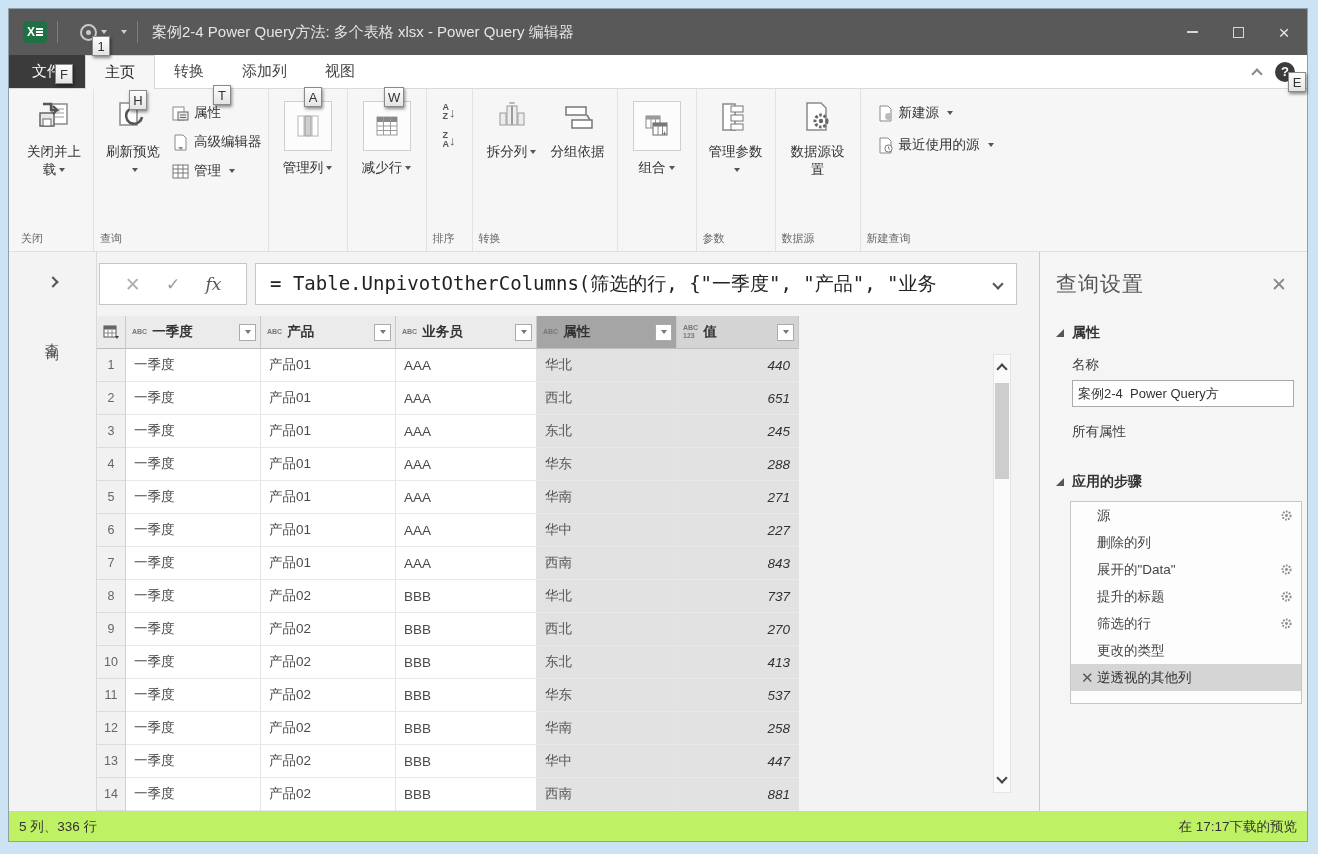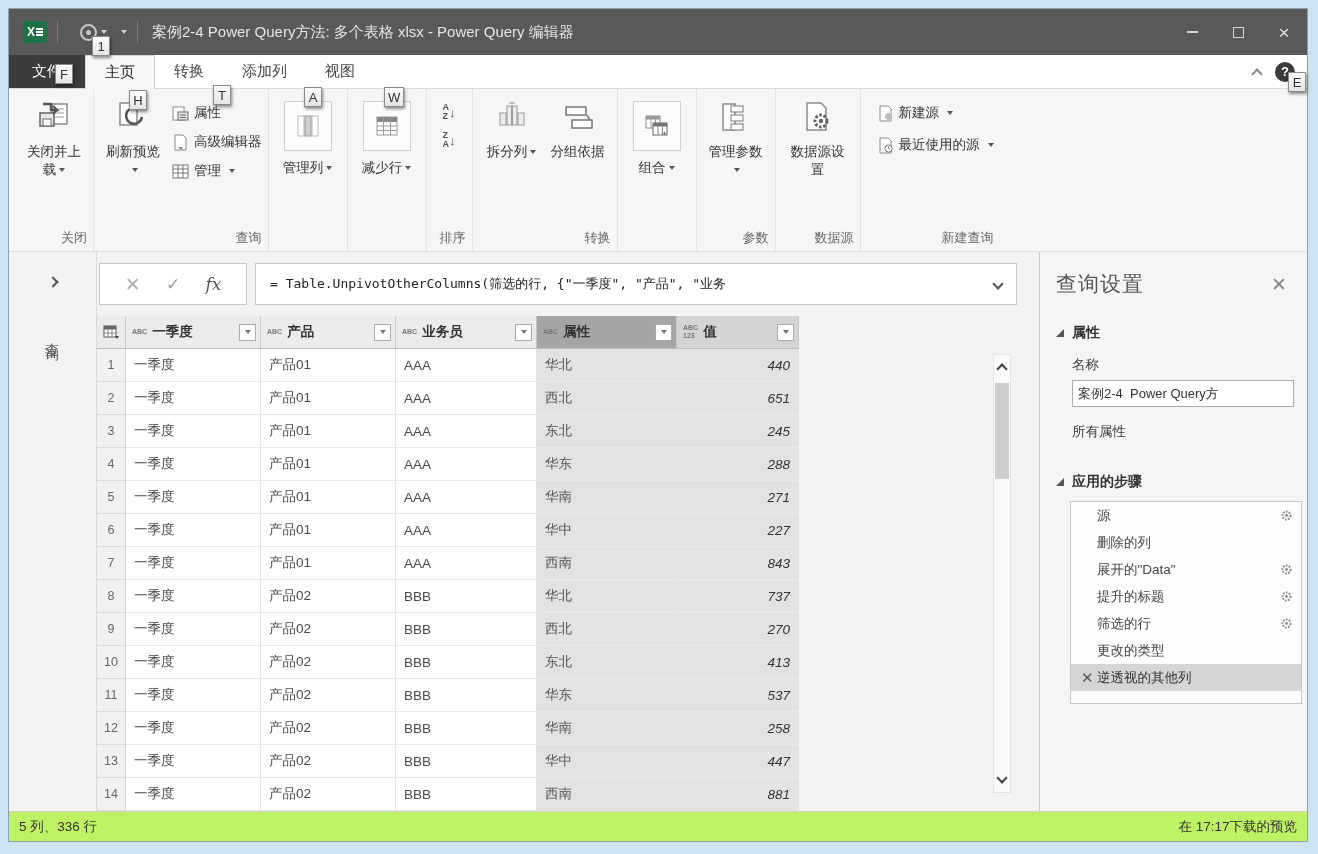--- a/index.html
+++ b/index.html
@@ -37,21 +37,21 @@
   .chev.right { transform:rotate(-45deg); }
   .help-circle { width:20px; height:20px; border-radius:50%; background:#3c3c3c; color:#fff; font-size:13px; font-weight:bold; display:flex; align-items:center; justify-content:center; }
 
   
   .keytip { position:absolute; min-width:18px; height:20px; padding:0 3px; background:linear-gradient(#fdfdfd,#e4e4e4); border:1px solid #8a8a8a; box-shadow:1px 2px 3px rgba(0,0,0,.45); font-size:13px; color:#333; display:flex; align-items:center; justify-content:center; z-index:50; }
 
   
   .ribbon { height:162px; background:#f6f6f6; display:flex; flex:0 0 auto; padding-left:6px; overflow:hidden; }
   .rgroup { display:flex; flex-direction:column; border-right:1px solid #e2e2e2; padding:6px 6px 0 6px; }
   .rg-content { flex:1; display:flex; align-items:flex-start; }
-  .rg-label { height:24px; text-align:right; color:#666; font-size:13px; line-height:22px; }
+  .rg-label { height:24px; text-align:left; color:#666; font-size:11px; line-height:22px; }
   .bigbtn { width:66px; display:flex; flex-direction:column; align-items:center; padding-top:6px; }
   .bigbtn .blabel { margin-top:8px; font-size:13.5px; color:#333; text-align:center; width:60px; line-height:1.3; word-break:break-all; }
   .dd { width:0; height:0; border-left:3.5px solid transparent; border-right:3.5px solid transparent; border-top:4px solid #555; display:inline-block; margin-left:3px; vertical-align:middle; }
   .boxicon { width:48px; height:50px; border:1px solid #cfcfcf; background:#fcfcfc; display:flex; align-items:center; justify-content:center; }
   .smallcol { display:flex; flex-direction:column; justify-content:flex-start; gap:9px; padding-top:8px; margin-left:6px; }
   .smallbtn { display:flex; align-items:center; gap:5px; font-size:13.5px; color:#333; white-space:nowrap; height:20px; }
   .sorticons { display:flex; flex-direction:column; gap:10px; padding:8px 10px 0 10px; font-size:11px; color:#555; font-weight:bold; }
   .sortglyph { display:flex; align-items:center; line-height:1; }
   .sortglyph .letters { display:flex; flex-direction:column; font-size:9px; }
   .icon16 { width:17px; height:17px; flex:0 0 auto; }
@@ -61,21 +61,21 @@
   .workarea { flex:1; display:flex; min-height:0; border-top:1px solid #e0e0e0; }
   .leftstrip { width:88px; background:#f3f3f3; border-right:1px solid #d9d9d9; display:flex; flex-direction:column; align-items:center; padding-top:26px; flex:0 0 auto; }
   .vlabel { margin-top:46px; writing-mode:vertical-rl; font-size:14px; color:#555; letter-spacing:4px; }
   .center { flex:1; display:flex; flex-direction:column; min-width:0; background:#f3f3f3; position:relative; }
   .formularow { height:64px; display:flex; align-items:center; padding:0 22px 0 2px; gap:8px; flex:0 0 auto; }
   .fbox { background:#fff; border:1px solid #c6c6c6; height:42px; display:flex; align-items:center; }
   .fbtns { width:148px; justify-content:space-around; padding:0 12px; flex:0 0 auto; }
   .fx-x { color:#b0b0b0; font-size:19px; }
   .fx-check { color:#9a9a9a; font-size:17px; }
   .fx-fx { font-family:"DejaVu Serif",serif; font-style:italic; font-size:17px; color:#555; }
-  .fml { flex:1; padding:0 14px; font-family:"DejaVu Sans Mono","Liberation Mono",monospace; font-size:13px; color:#222; white-space:nowrap; overflow:hidden; justify-content:space-between; }
+  .fml { flex:1; padding:0 14px; font-family:"DejaVu Sans Mono","Liberation Mono",monospace; font-size:19px; color:#222; white-space:nowrap; overflow:hidden; justify-content:space-between; }
   .tablewrap { flex:1; overflow:hidden; position:relative; }
 
   
   .grid { display:grid; grid-template-columns:29px 135px 135px 141px 140px 122px; background:#fff; width:702px; }
   .gh { height:33px; background:#ebebeb; border-right:1px solid #c9c9c9; border-bottom:1px solid #bdbdbd; display:flex; align-items:center; padding:0 4px 0 6px; font-weight:bold; font-size:13.5px; color:#333; }
   .gh.sel { background:#d4d4d4; }
   .gh.sel.dark { background:#a5a5a5; }
   .ctype { font-size:7px; font-weight:bold; color:#777; line-height:1.1; white-space:pre-line; margin-right:5px; }
   .cname { flex:1; overflow:hidden; white-space:nowrap; }
   .filterbtn { width:17px; height:17px; background:#fff; border:1px solid #ababab; display:flex; align-items:center; justify-content:center; flex:0 0 auto; }

